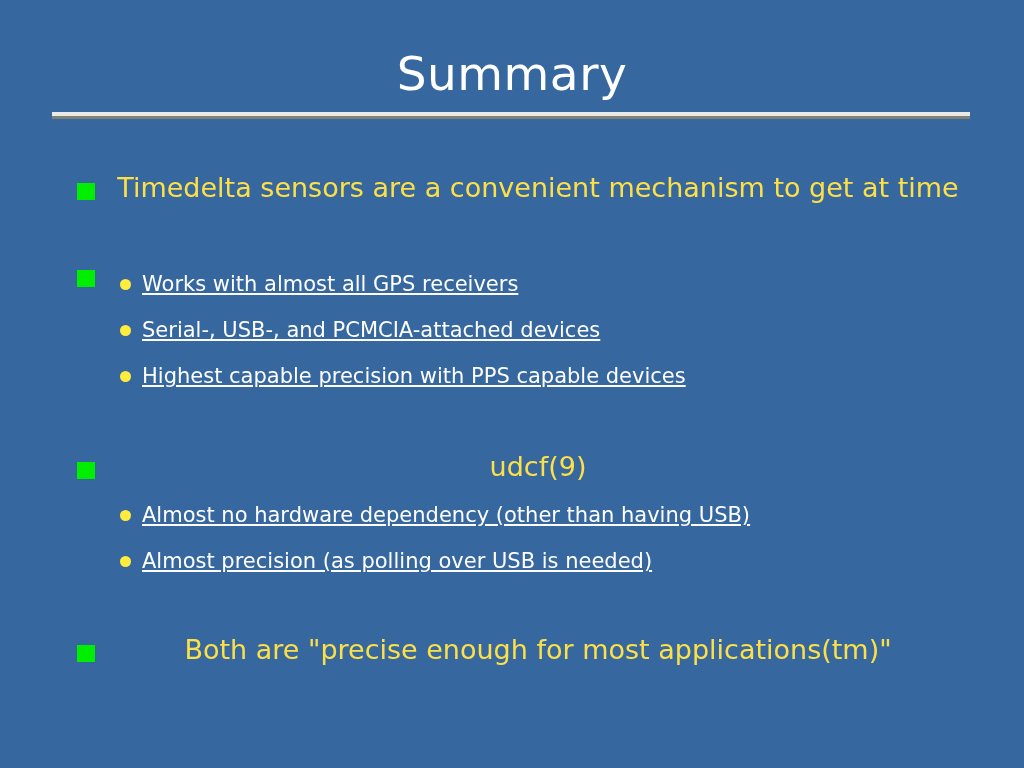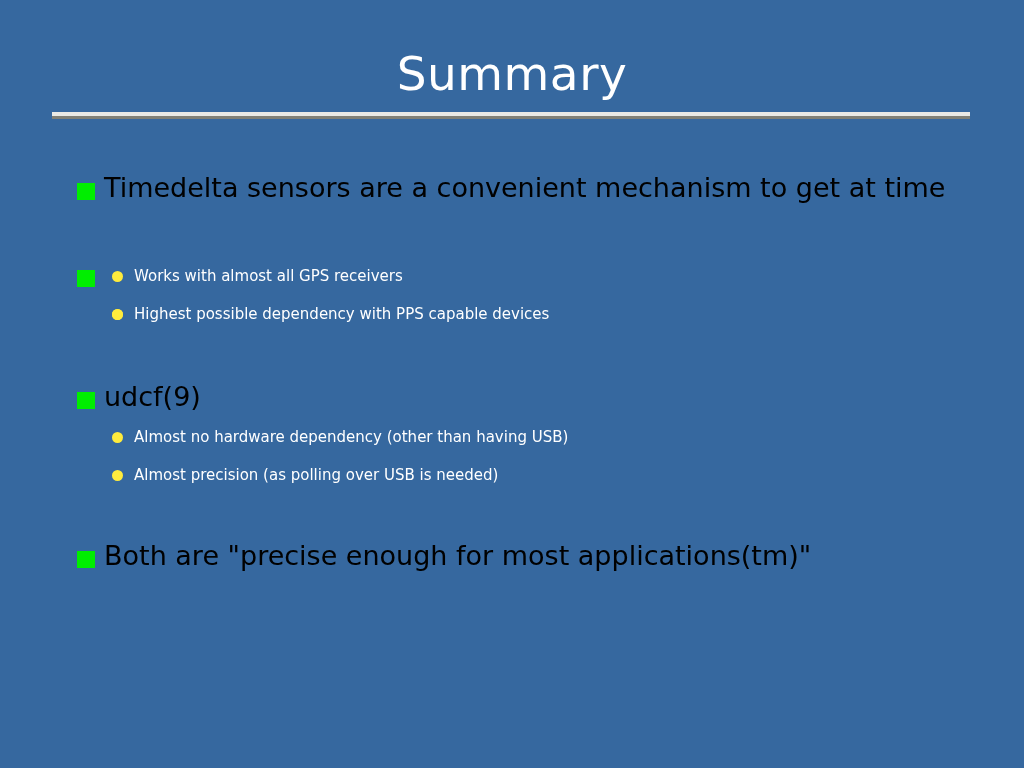--- a/index.html
+++ b/index.html
@@ -68,48 +68,50 @@
   .body {
     position: absolute;
     left: 72px;
     top: 168px;
     width: 900px;
   }
 
   .bullet-l1 {
     position: relative;
     padding-left: 32px;
-    color: #000000;
+    color: #fde047;
     font-family: "DejaVu Sans", sans-serif;
     font-size: 27px;
     line-height: 39px;
     margin: 0 0 0 0;
+    text-align: center;
   }
   .bullet-l1 > .marker-square {
     position: absolute;
     left: 5px;
     top: 15px;
     width: 18px;
     height: 17px;
     background: #00ee00;
   }
 
   .sublist {
     margin: 4px 0 0 0;
     padding: 0;
   }
 
   .bullet-l2 {
     position: relative;
     padding-left: 58px;
     color: #ffffff;
     font-family: "DejaVu Sans", sans-serif;
-    font-size: 15px;
+    font-size: 21px;
     line-height: 34px;
-    margin: 4px;
+    margin: 12px;
+    text-decoration: underline;
   }
   .bullet-l2 > .marker-dot {
     position: absolute;
     left: 36px;
     top: 12px;
     width: 11px;
     height: 11px;
     border-radius: 50%;
     background: #ffec3d;
   }
@@ -144,24 +146,25 @@
     <div class="bullet-l1">
       <span class="marker-square"></span>
     </div>
     <div class="sublist">
       <div class="bullet-l2">
         <span class="marker-dot"></span>
         <span class="txt">Works with almost all GPS receivers</span>
       </div>
       <div class="bullet-l2">
         <span class="marker-dot"></span>
+        <span class="txt">Serial-, USB-, and PCMCIA-attached devices</span>
       </div>
       <div class="bullet-l2">
         <span class="marker-dot"></span>
-        <span class="txt">Highest possible dependency with PPS capable devices</span>
+        <span class="txt">Highest capable precision with PPS capable devices</span>
       </div>
     </div>
 
     <div class="group-gap-md"></div>
 
     <div class="bullet-l1">
       <span class="marker-square"></span>
       <span class="txt">udcf(9)</span>
     </div>
     <div class="sublist">

